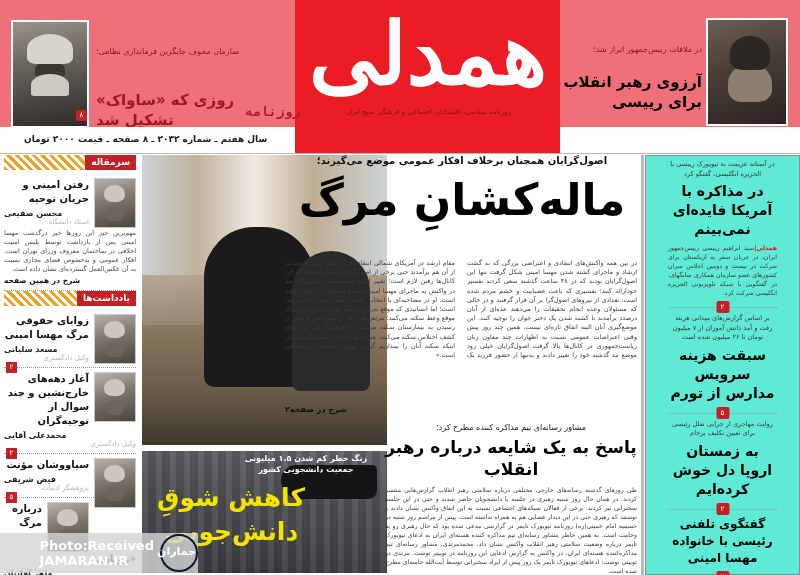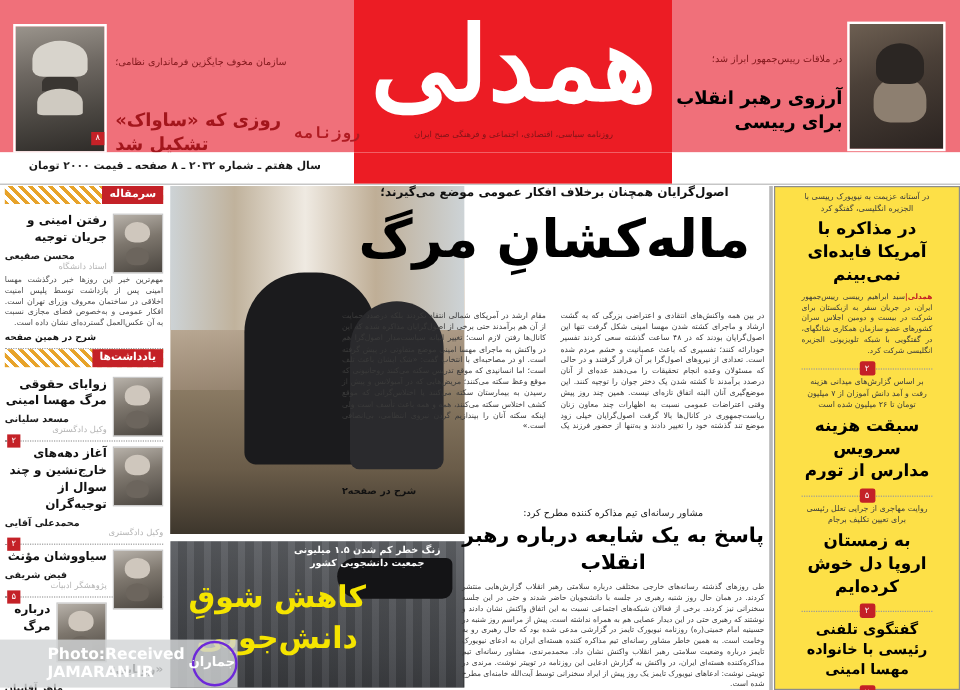--- a/index.html
+++ b/index.html
@@ -454,21 +454,21 @@
     direction: rtl;
   }
 
   
   .rightcol {
     position: absolute;
     right: 0; top: 155px;
     width: 155px; height: 420px;
     border: 1px solid #8c8c8c;
     box-sizing: border-box;
-    background: #fde047;
+    background: #5eead4;
     padding: 4px 22px;
   }
   .r-kicker {
     color: #3a3a3a;
     font-size: 6.6px;
     line-height: 9.5px;
     text-align: center;
     direction: rtl;
   }
   .r-title {
@@ -528,21 +528,21 @@
     width: 198px; height: 40px;
     background: rgba(210,212,214,.82);
     display: flex;
     align-items: center;
     gap: 6px;
     padding-left: 4px;
     box-sizing: border-box;
   }
   .wm-logo {
     width: 34px; height: 34px;
-    border: 2px solid #6d28d9;
+    border: 2px solid #0f172a;
     border-radius: 50%;
     color: #ffffff;
     font-size: 11px;
     font-weight: 700;
     line-height: 32px;
     text-align: center;
     direction: rtl;
     flex: none;
   }
   .wm-text { color: #ffffff; font-size: 13px; font-weight: 700; line-height: 15px; direction: ltr; text-align: left; }

